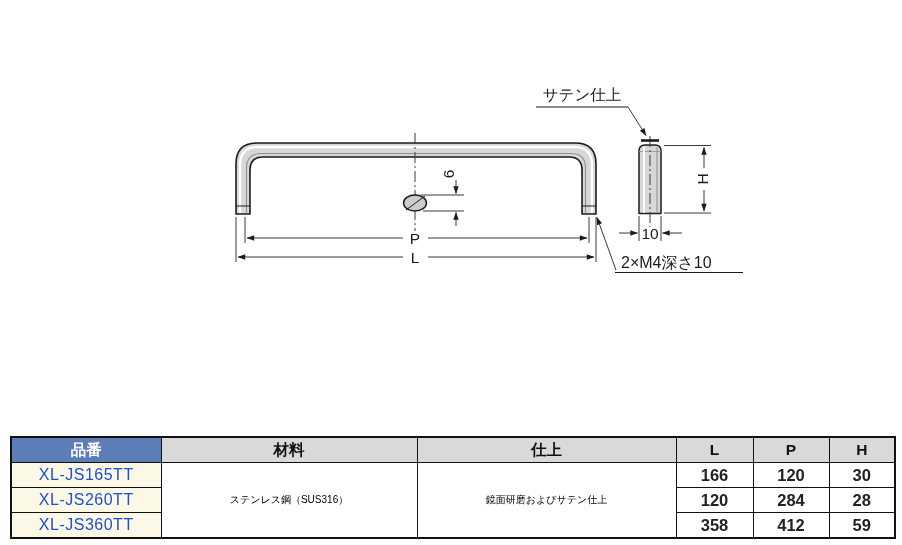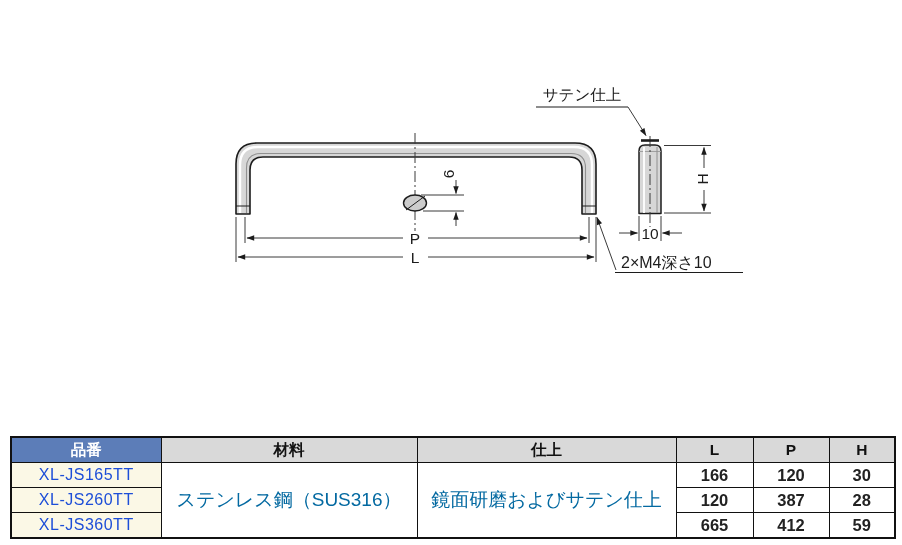--- a/index.html
+++ b/index.html
@@ -21,21 +21,21 @@
   table.spec td{
     border:1.6px solid #111;height:24px;text-align:center;vertical-align:middle;
     padding:0 0;overflow:hidden;white-space:nowrap;
   }
   table.spec{border:2px solid #111;}
   td.hd{font-weight:bold;font-size:15.5px;height:25px;}
   td.hd-blue{background:#5c7db8;color:#ffffff;}
   td.hd-gray{background:#d9d9d9;color:#111;margin-top:27px;}
   td.cream{background:#fbf8e6;}
   td.num{font-size:16.5px;color:#222;font-weight:bold;}
-  td.jp{font-size:19px;color:#0369a1;margin-left:36px;}
+  td.jp{font-size:10px;color:#000000;margin-left:36px;}
   .partno{font-size:16px;color:#1d4ed8;letter-spacing:0.5px;}
 </style>
 </head>
 <body>
 
 <div class="page">
 
   <svg class="drawing" width="902" height="430" viewBox="0 0 902 430">
     <defs>
       <marker id="arr" viewBox="0 0 10 10" refX="9" refY="5" markerWidth="10" markerHeight="8" orient="auto-start-reverse">
@@ -137,25 +137,25 @@
           <td class="cream partno">XL-JS165TT</td>
           <td class="jp" rowspan="3">ステンレス鋼（SUS316）</td>
           <td class="jp" rowspan="3">鏡面研磨およびサテン仕上</td>
           <td class="num">166</td>
           <td class="num">120</td>
           <td class="num">30</td>
         </tr>
         <tr>
           <td class="cream partno">XL-JS260TT</td>
           <td class="num">120</td>
-          <td class="num">387</td>
+          <td class="num">284</td>
           <td class="num">28</td>
         </tr>
         <tr>
           <td class="cream partno">XL-JS360TT</td>
-          <td class="num">665</td>
+          <td class="num">358</td>
           <td class="num">412</td>
           <td class="num">59</td>
         </tr>
       </tbody>
     </table>
   </div>
 </div>
 
 </body></html>

